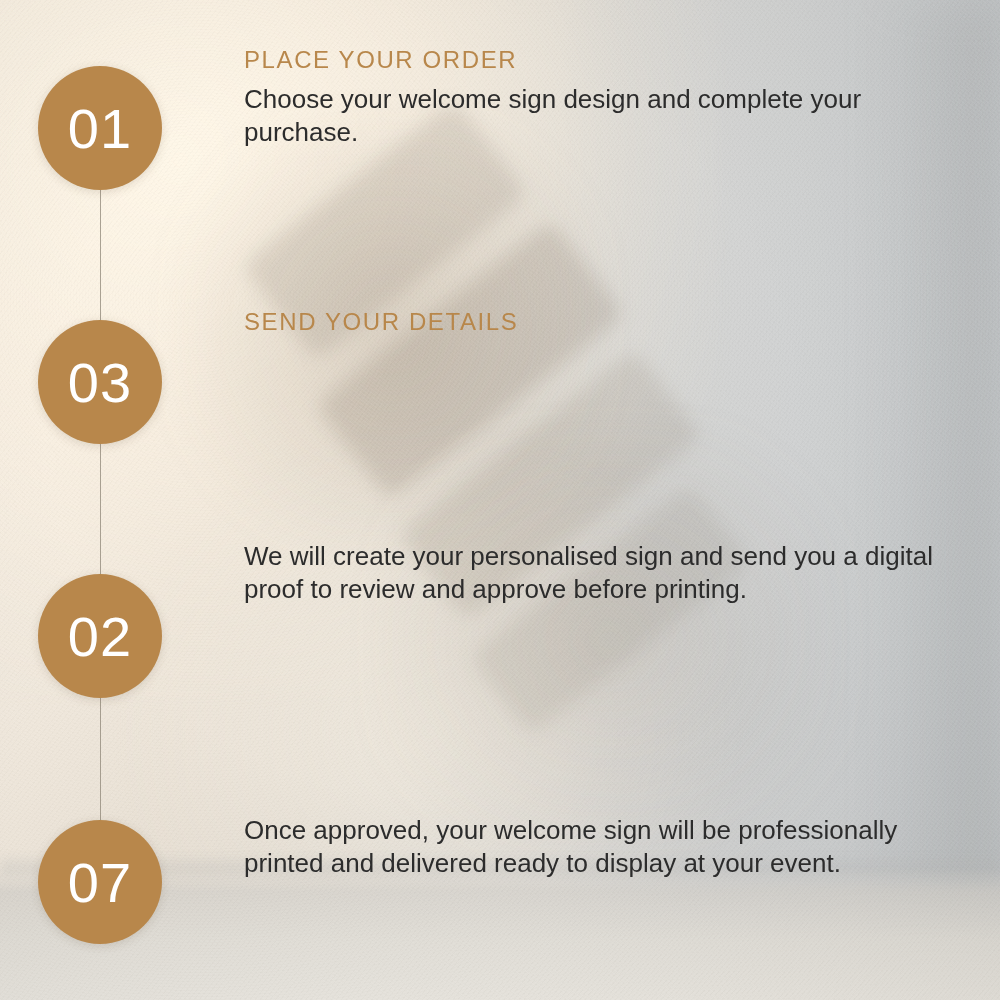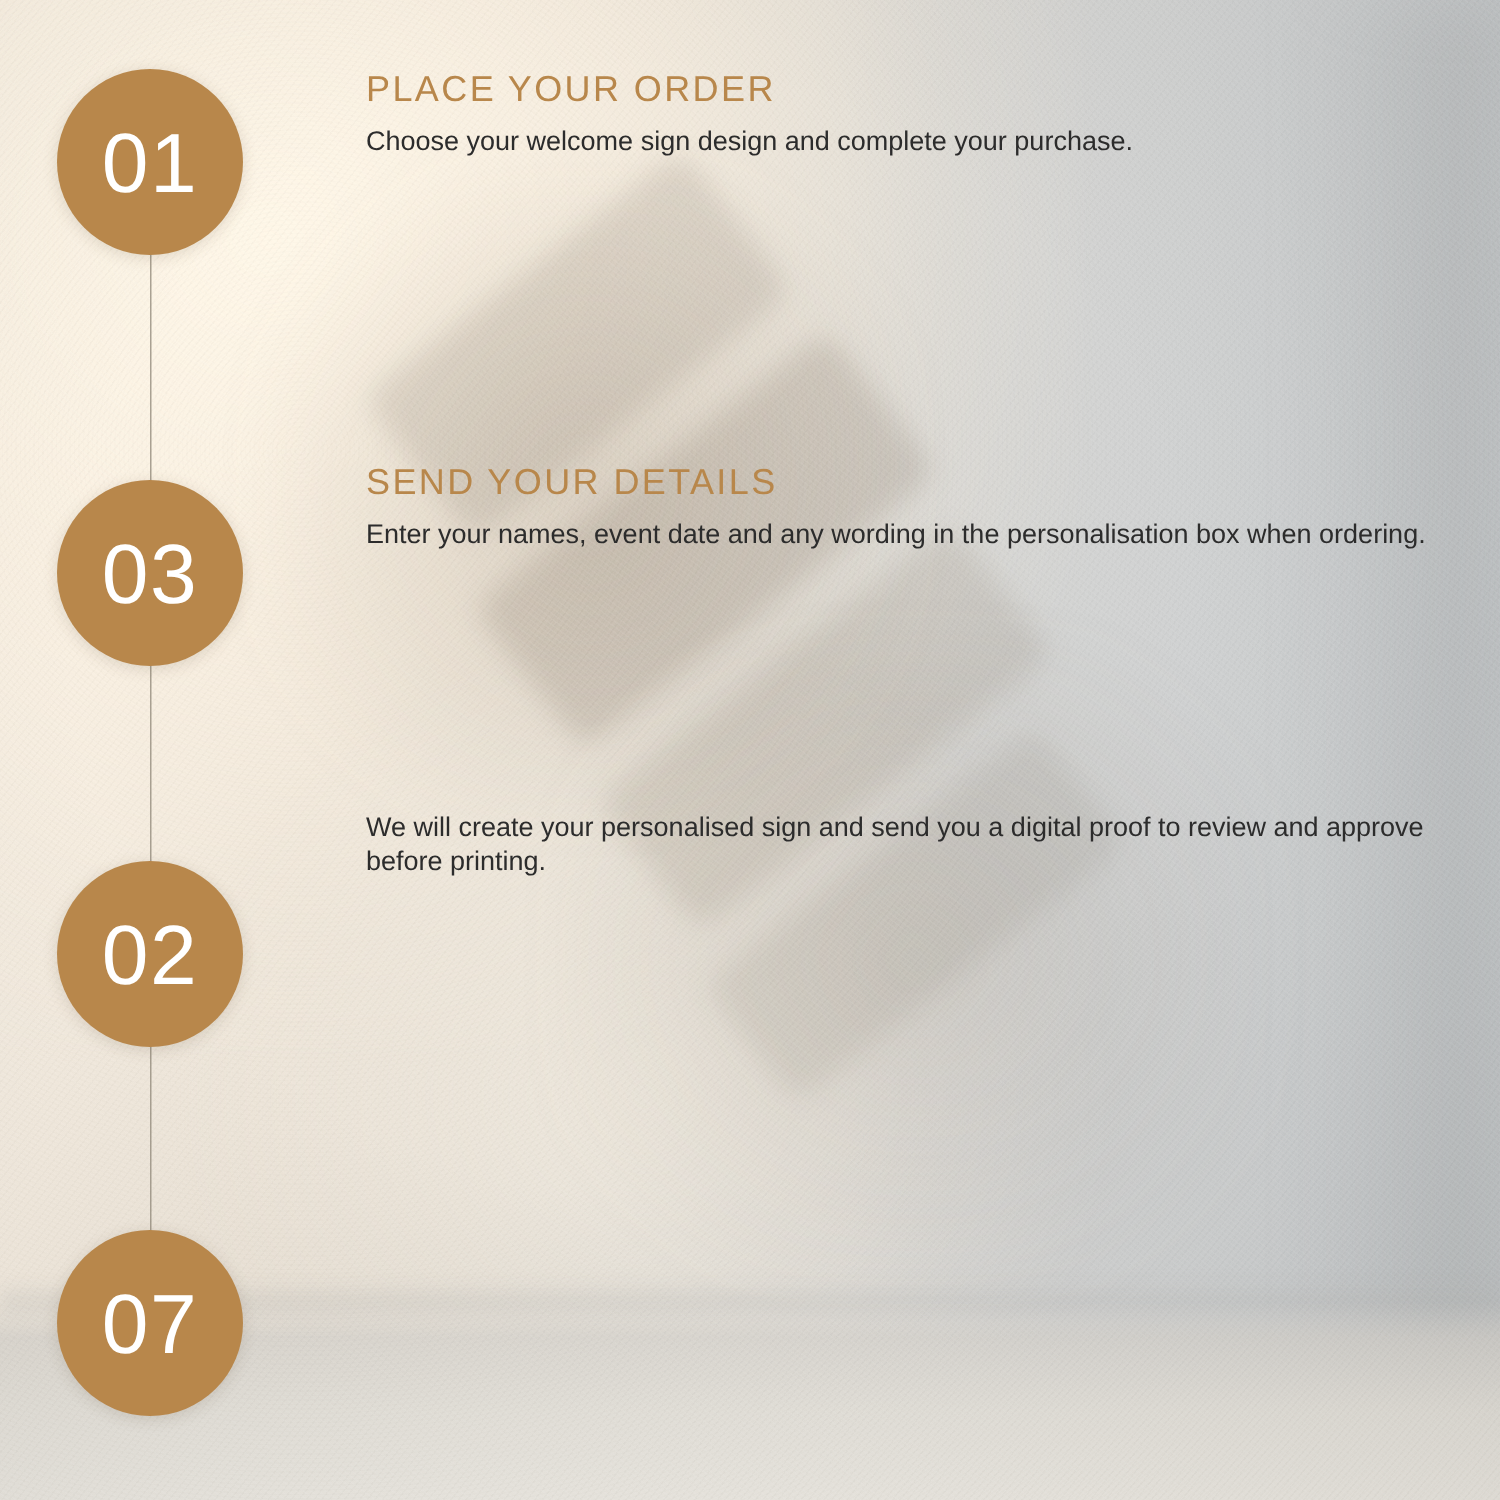--- a/index.html
+++ b/index.html
@@ -152,29 +152,29 @@
   .step-title {
     color: #b8874b;
     font-size: 24px;
     letter-spacing: 1.6px;
     font-weight: 400;
     margin: 0 0 9px 0;
     text-transform: uppercase;
   }
   .step-body {
     color: #2c2c2c;
-    font-size: 18px;
+    font-size: 26px;
     line-height: 1.28;
     margin: 0;
     max-width: 710px;
   }
 
   
   #step-1 { top: 46px; }
-  #step-1 .badge { top: 0; }
+  #step-1 .badge { top: 20px; }
   #step-2 { top: 308px; }
   #step-2 .badge { top: 12px; }
   #step-3 { top: 540px; }
   #step-3 .badge { top: 34px; }
   #step-4 { top: 814px; }
   #step-4 .badge { top: 6px; }
 </style>
 </head>
 <body>
 
@@ -205,30 +205,30 @@
     <div class="step-text">
       <h2 class="step-title">PLACE YOUR ORDER</h2>
       <p class="step-body">Choose your welcome sign design and complete your purchase.</p>
     </div>
   </div>
 
   <div class="step" id="step-2">
     <div class="badge">03</div>
     <div class="step-text">
       <h2 class="step-title">SEND YOUR DETAILS</h2>
-      <p class="step-body">Enter your names, event date and any wording in the personalisation box when ordering.</p>
     </div>
   </div>
 
   <div class="step" id="step-3">
     <div class="badge">02</div>
     <div class="step-text">
       <p class="step-body">We will create your personalised sign and send you a digital proof to review and approve before printing.</p>
     </div>
   </div>
 
   <div class="step" id="step-4">
     <div class="badge">07</div>
     <div class="step-text">
+      <p class="step-body">Once approved, your welcome sign will be professionally printed and delivered ready to display at your event.</p>
     </div>
   </div>
 
 </div>
 
 </body></html>

